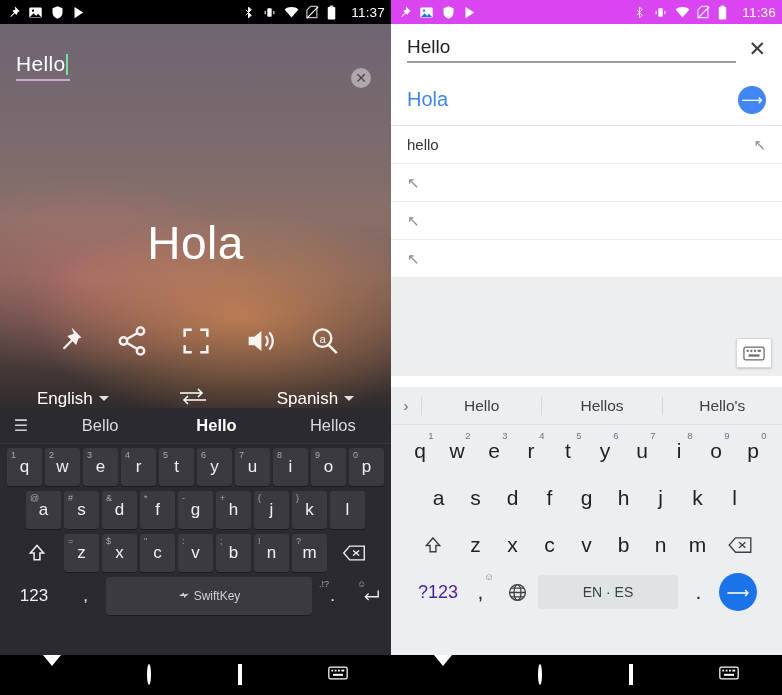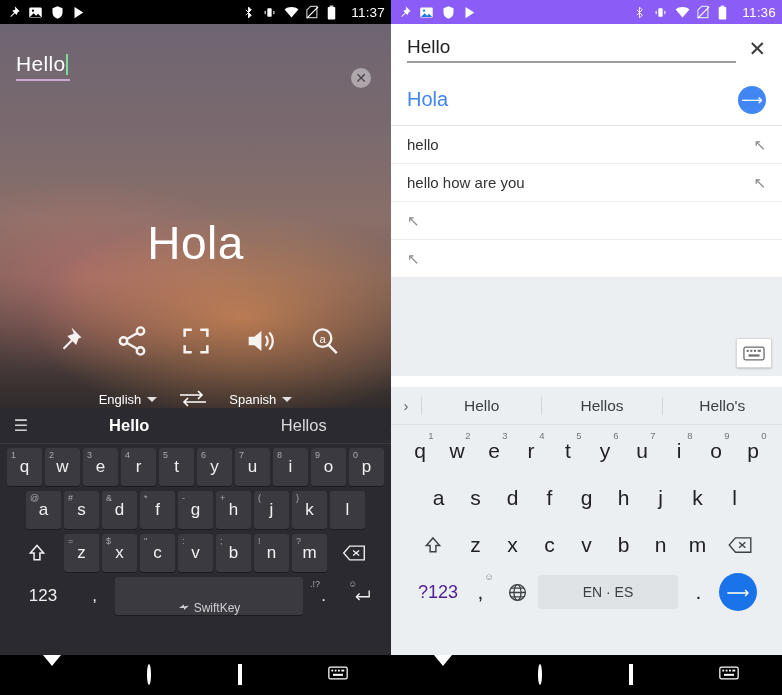--- a/index.html
+++ b/index.html
@@ -55,22 +55,22 @@
     position: absolute; top: 192px; left: 0; right: 0; text-align: center;
     color: #fff; font-size: 46px; font-weight: 300; letter-spacing: .5px;
   }
   .action-row {
     position: absolute; bottom: 74px; left: 0; right: 0;
     display: flex; justify-content: center; align-items: center; gap: 30px;
   }
   .action-ic { width: 34px; height: 34px; opacity: .92; }
   .lang-row {
     position: absolute; bottom: 22px; left: 0; right: 0;
-    display: flex; align-items: center; justify-content: center; gap: 20px;
-    color: #fff; font-size: 13px;
+    display: flex; align-items: center; justify-content: center; gap: 68px;
+    color: #fff; font-size: 17px;
   }
   .lang { display: flex; align-items: center; gap: 6px; }
   .caret-dn {
     width: 0; height: 0; border-left: 5px solid transparent;
     border-right: 5px solid transparent; border-top: 5px solid rgba(255,255,255,.85);
   }
 
   
   .lk {
     position: absolute; top: 408px; left: 0; width: 391px; height: 247px;
@@ -95,28 +95,28 @@
     height: 38px; width: 35px;
     box-shadow: 0 1px 0 rgba(0,0,0,.35);
   }
   .key .sup {
     position: absolute; top: 2px; left: 4px;
     font-size: 9px; color: #a9a8b0;
   }
   .key.wide { width: 48px; }
   .key.bs { width: 48px; }
   .key.num { width: 62px; background: transparent; box-shadow: none; }
-  .key.space { width: 188px; background: #3b3a41; align-items: flex-end; }
+  .key.space { width: 206px; background: #3b3a41; }
   .key.flat { background: transparent; box-shadow: none; }
   .lk-row.r2 { padding-left: 0; }
   .swiftkey-lbl { font-size: 12px; color: #cfcfd4; display: flex; align-items: center; gap: 4px; }
 
   
   .right { background: #fff; }
-  .right .status-bar { background: #8b5cf6; }
+  .right .status-bar { background: #d946ef; }
   .r-search {
     height: 50px; display: flex; align-items: center;
     padding: 0 16px; background: #fff;
   }
   .r-search-text {
     flex: 1; font-size: 19px; color: #222;
     border-bottom: 2px solid #9e9e9e; padding-bottom: 3px;
     display: inline-block;
   }
   .r-close { font-size: 21px; color: #3c3c3c; padding-left: 12px; }
@@ -306,20 +306,21 @@
         <span class="lang">
           <span>Spanish</span>
           <span class="caret-dn"></span>
         </span>
       </div>
     </div>
 
     <div class="lk">
       <div class="lk-sugg">
         <span class="lk-ham">☰</span>
+        <span class="lk-sugg-item">Bello</span>
         <span class="lk-sugg-item active">Hello</span>
         <span class="lk-sugg-item">Hellos</span>
       </div>
       <div class="lk-rows">
 
         <div class="lk-row">
           <span class="key">
               <span class="sup">1</span>
               <span>q</span>
             </span>
@@ -554,21 +555,20 @@
     <div class="r-result">
       <span class="r-result-text">Hola</span>
       <span class="go-circle">⟶</span>
     </div>
 
     <div class="r-sugg">
       <span class="r-sugg-text">hello</span>
       <span class="arrow-nw">↖</span>
     </div>
     <div class="r-sugg">
-      <span class="r-sugg-text">hello how are you</span>
       <span class="arrow-nw">↖</span>
     </div>
     <div class="r-sugg">
       <span class="arrow-nw">↖</span>
     </div>
     <div class="r-sugg">
       <span class="arrow-nw">↖</span>
     </div>
 
     <div class="r-gap">

